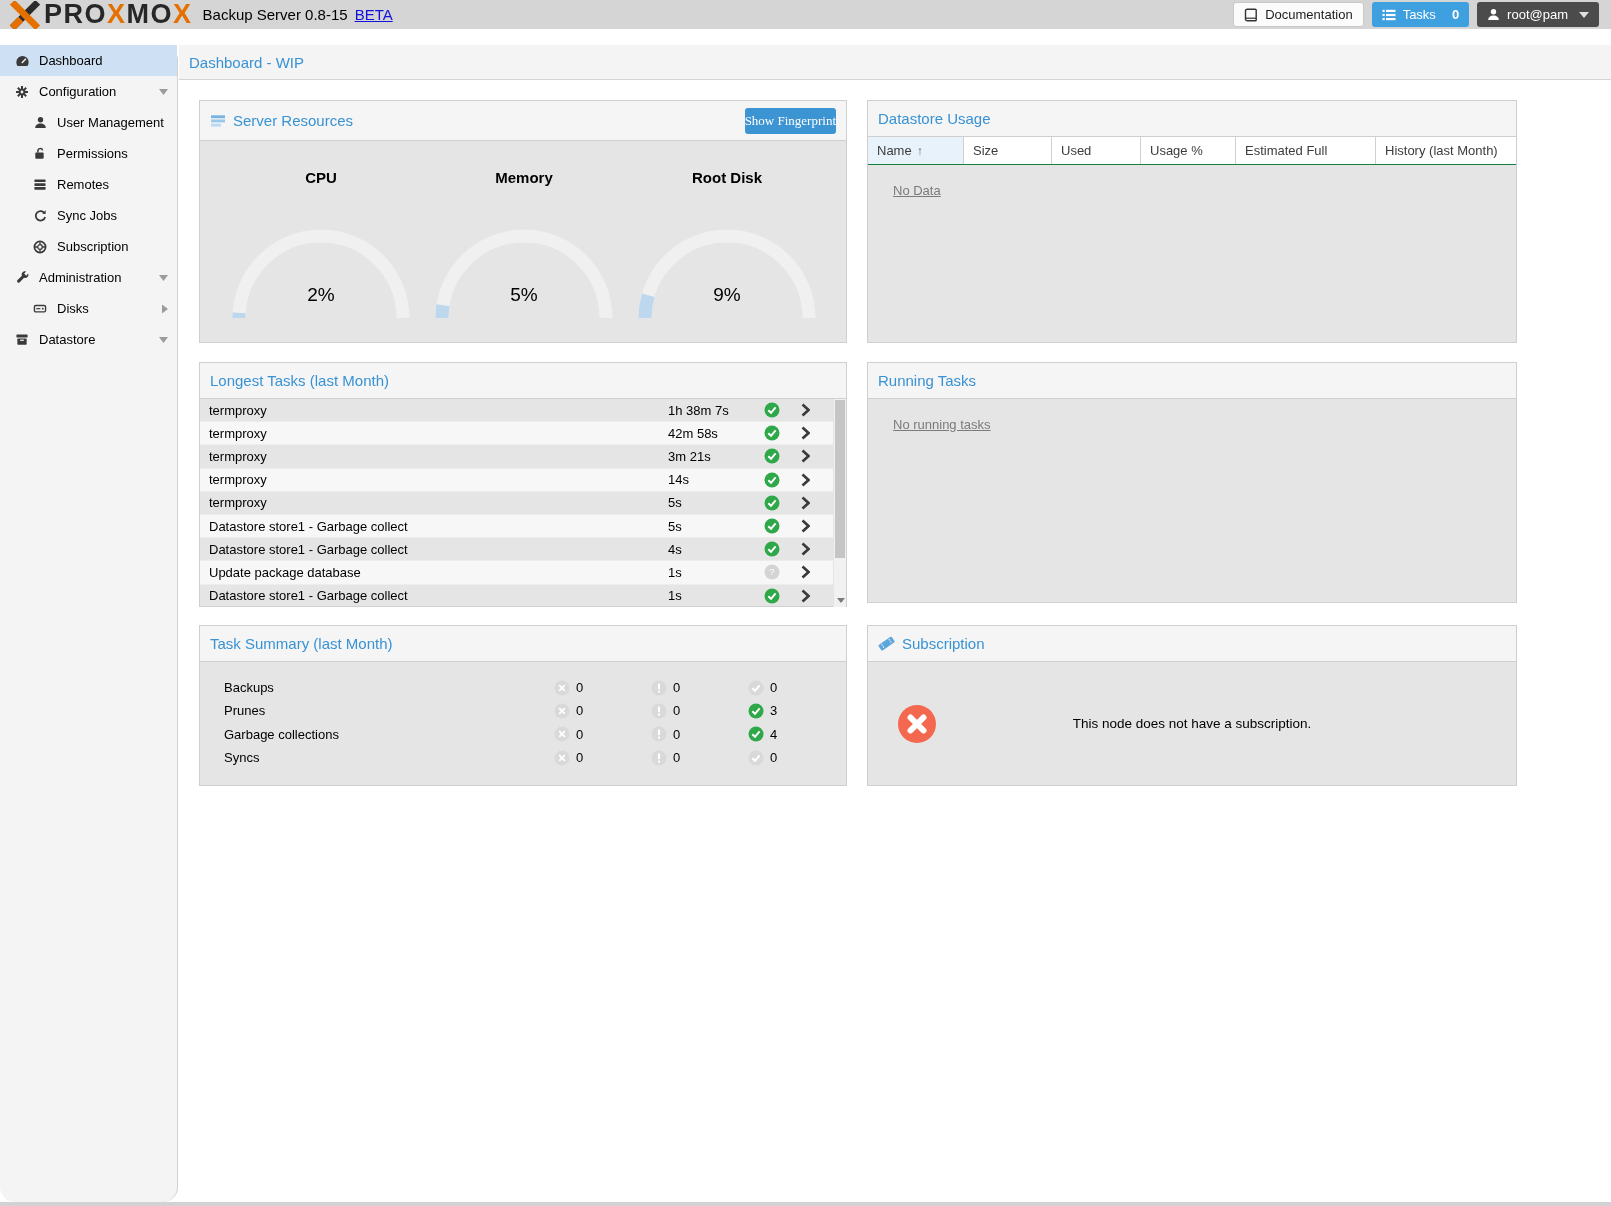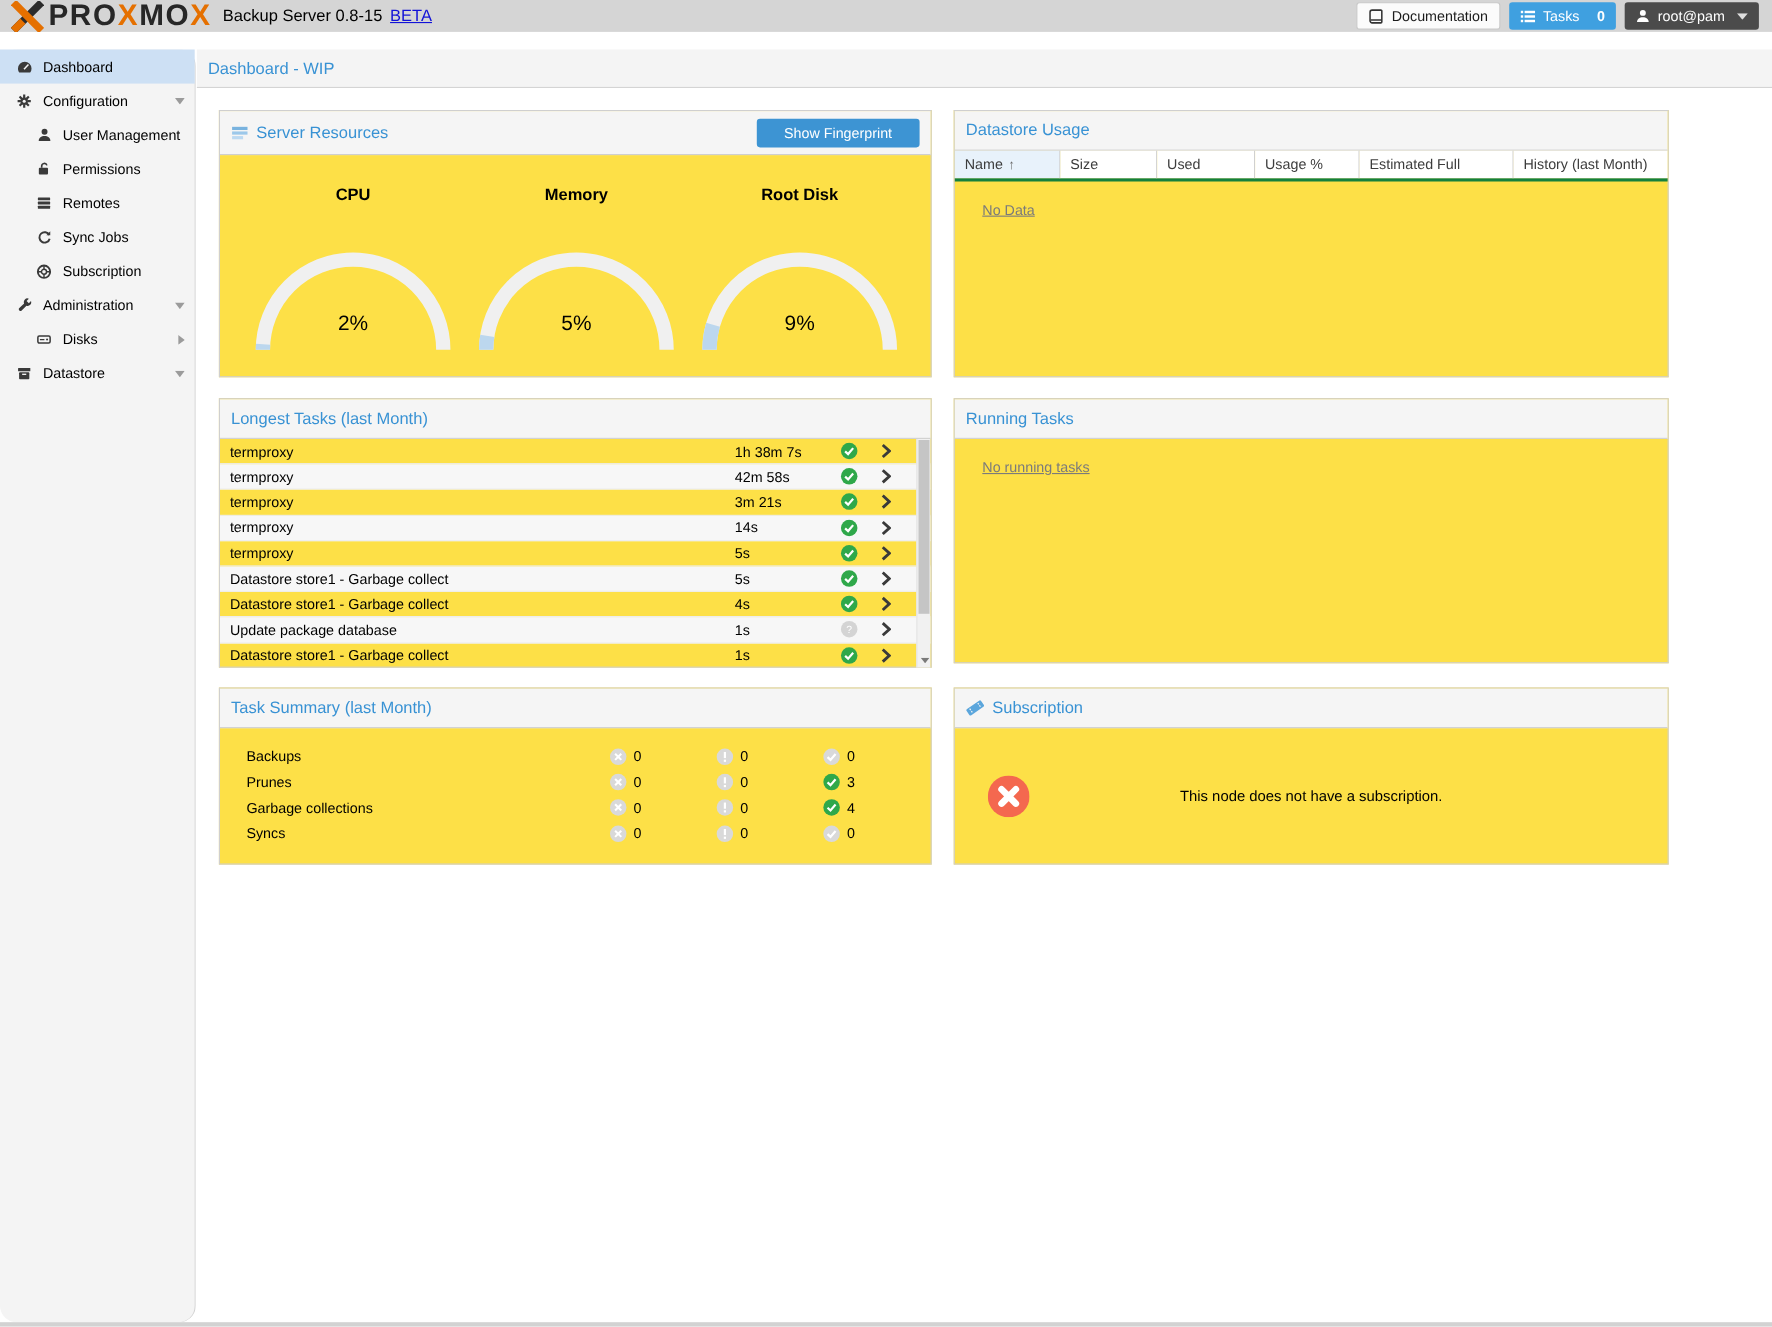--- a/index.html
+++ b/index.html
@@ -36,38 +36,38 @@
   .sicon { width:20px; display:inline-flex; justify-content:center; align-items:center;
     color:#3a3a3a; margin-right:7px; flex:0 0 20px; }
   .slabel { font-size:13px; }
   .sexp { position:absolute; right:9px; top:50%; transform:translateY(-50%); display:inline-flex; }
   
   .pagebar { position:absolute; left:179px; top:45px; width:1432px; height:35px;
     background:#f4f4f4; border-bottom:1px solid #d4d4d4; display:flex; align-items:center;
     padding-left:10px; }
   .pagebar .ptitle { color:#3892d4; font-size:15px; }
   
-  .panel { position:absolute; background:#fde047; border:1px solid #cfcfcf; }
+  .panel { position:absolute; background:#e5e5e5; border:1px solid #cfcfcf; }
   .phead { background:#f5f5f5; border-bottom:1px solid #cfcfcf; display:flex;
     align-items:center; padding:0 10px; color:#3892d4; font-size:15px; gap:7px; }
   .phead.h36 { height:36px; } .phead.h40 { height:40px; }
   .empty-text { color:#7b7b7b; font-size:13px; margin:18px 25px;text-decoration:underline; }
   
   .panel-sr { left:199px; top:100px; width:648px; height:243px; }
   .btn-blue { margin-left:auto; background:#3d94d3; color:#fff; border:none; border-radius:3px;
-    height:26px; padding:0 25px; font-size:13px; font-family:Liberation Sans, sans-serif; cursor:pointer; }
+    height:26px; padding:0 0; font-size:13px; font-family:Liberation Serif, serif; cursor:pointer; }
   .sr-body { position:relative; height:202px; }
   .gauge { position:absolute; top:18px; width:190px; height:184px; }
   .gauge-label { text-align:center; font-weight:bold; font-size:15px; margin-top:10px; }
   .gauge-svg { position:absolute; left:0; top:66px; }
   .gauge-value { position:absolute; top:125px; left:0; width:100%; text-align:center;
     font-size:19px; color:#000; }
   
   .panel-du { left:867px; top:100px; width:650px; height:243px; }
-  .du-cols { display:flex; height:28px; border-bottom:3px solid #15803d; }
+  .du-cols { display:flex; height:28px; border-bottom:1px solid #15803d; }
   .du-col { border-right:1px solid #d0d0d0; display:flex; align-items:center;
     padding-left:9px; font-size:13px; color:#3c3c3c; gap:5px; cursor:pointer; background:#fff; }
   .du-col.sorted { background:#e8f2fb; }
   .du-col:last-child { border-right:none; flex:1; }
   .sort-arrow { color:#6a6a6a; font-size:12px; }
   
   .panel-lt { left:199px; top:362px; width:648px; height:245px; }
   .lt-list { position:relative; height:208px; overflow:hidden; }
   .lt-row { display:flex; align-items:center; height:23.2px; border-bottom:1px solid #ededed;
     padding-left:9px; cursor:pointer; }

